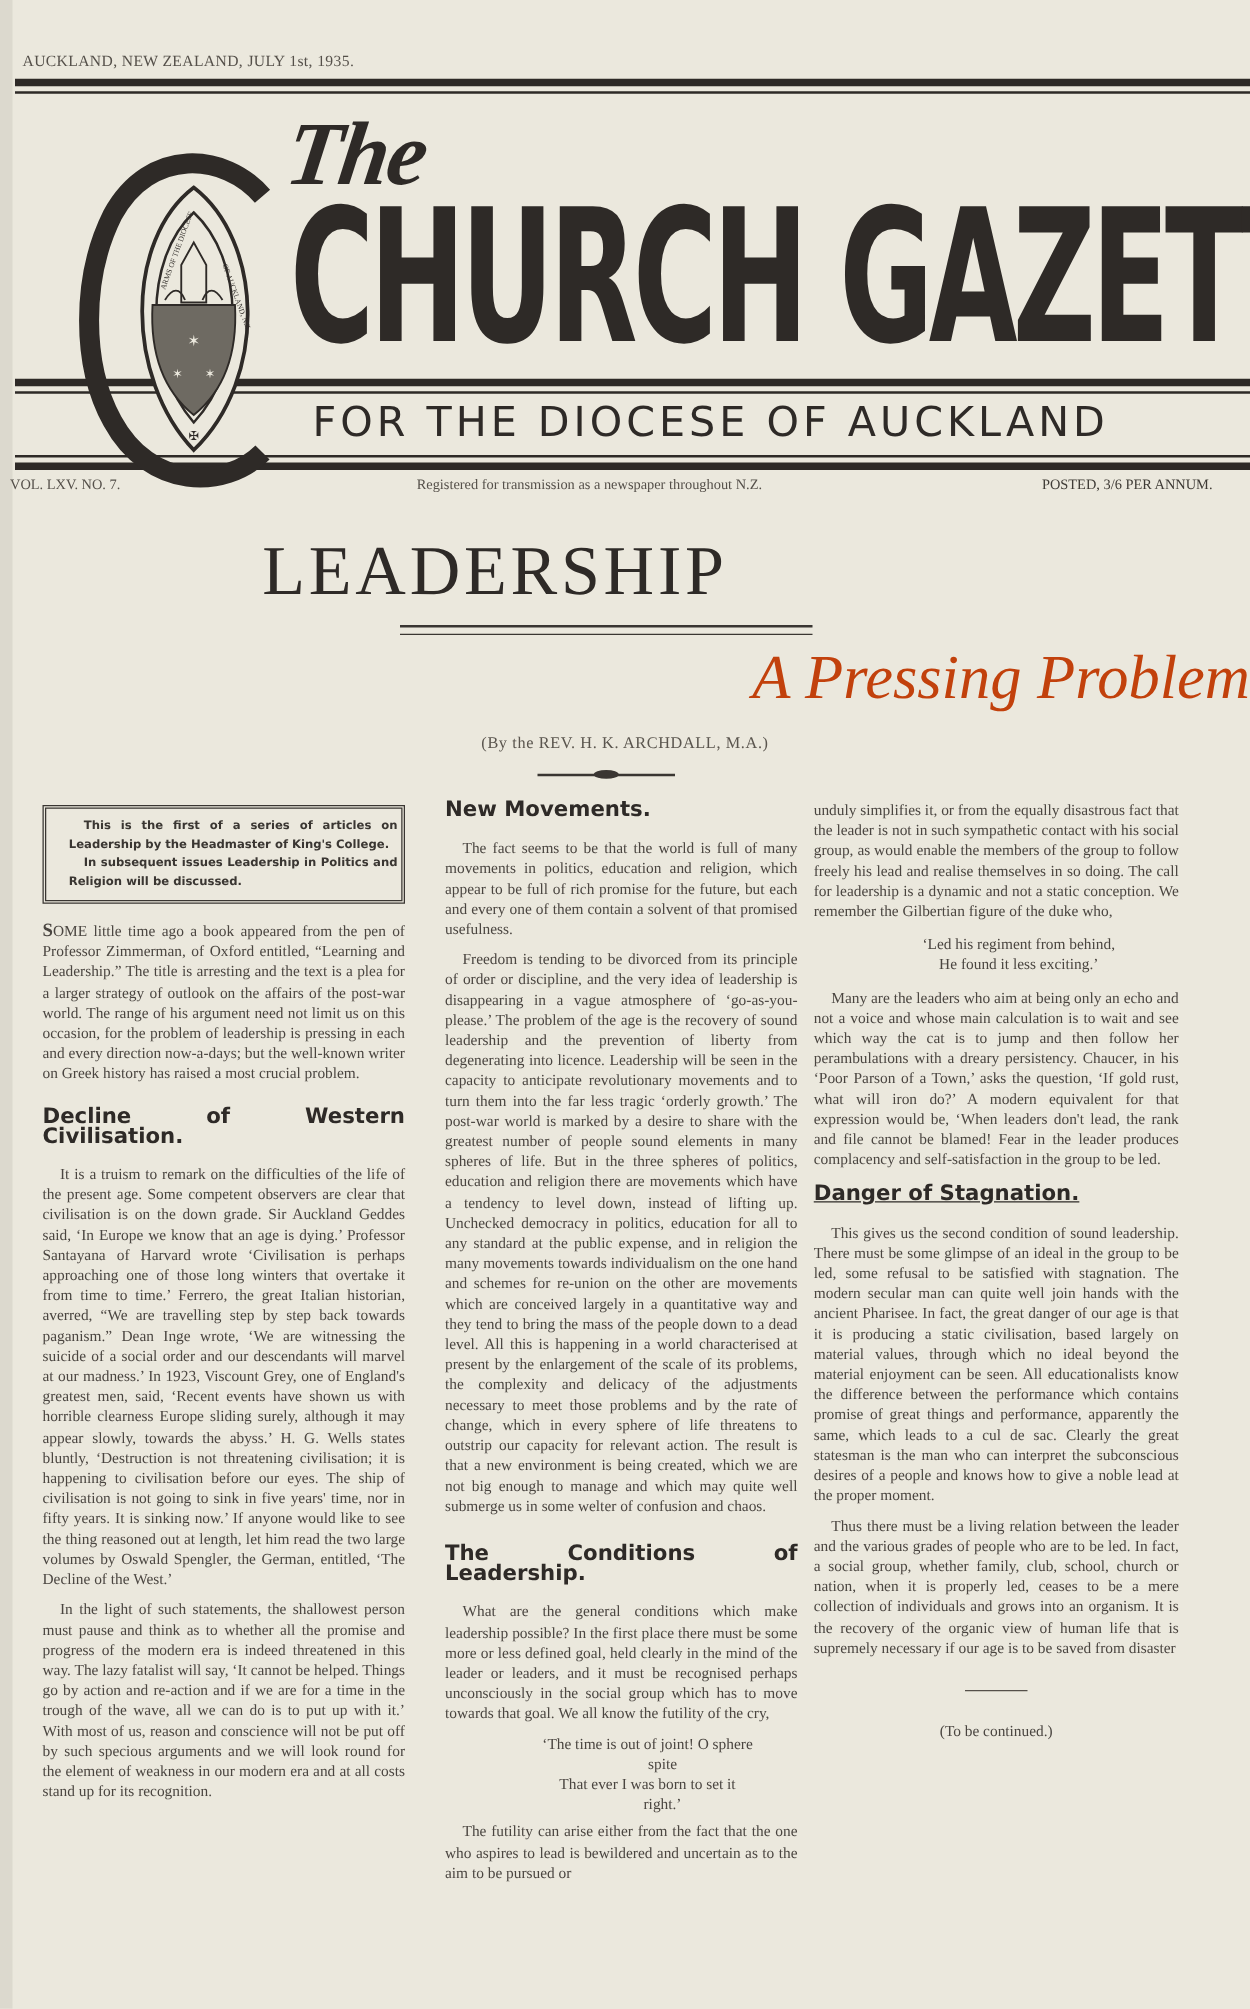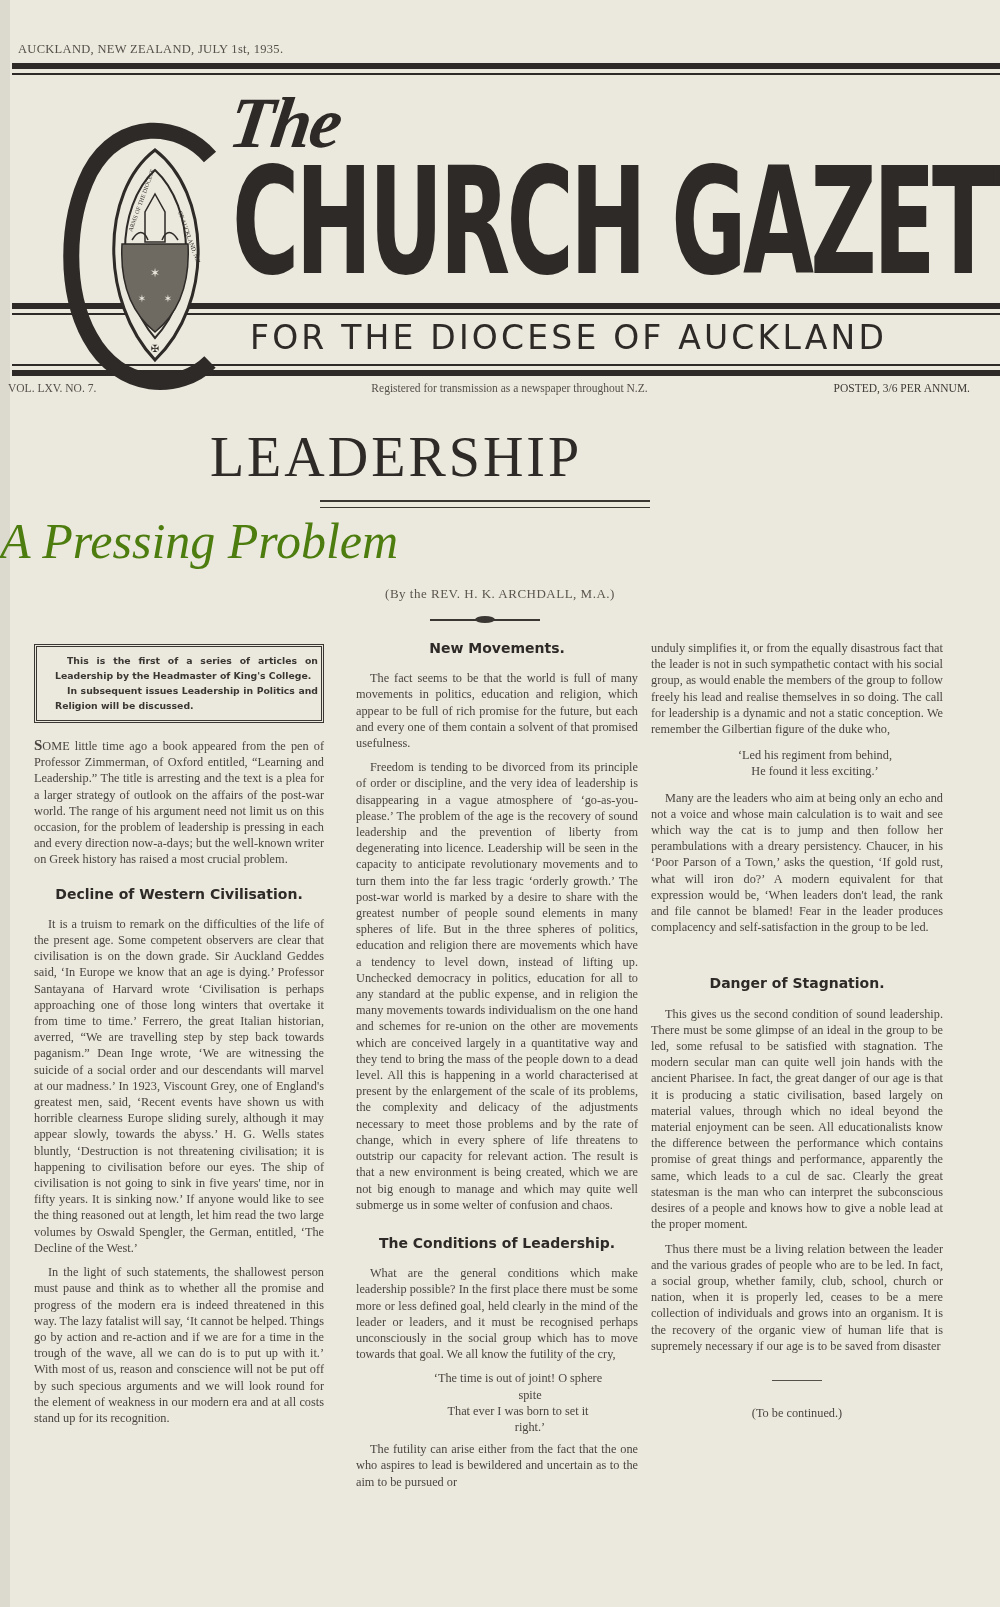--- a/index.html
+++ b/index.html
@@ -29,34 +29,34 @@
   .title-main {
     position:absolute; left:232px; top:140px; width:770px; height:165px;
     font-family:"DejaVu Sans", sans-serif; font-weight:bold; font-size:148px; line-height:165px;
     color:#2e2a27; letter-spacing:-6px; transform:scaleX(0.62); transform-origin:left top; white-space:nowrap;
   }
   .subtitle {
     position:absolute; left:250px; top:318px; font-family:"DejaVu Sans", sans-serif;
     font-size:33px; letter-spacing:3.2px; color:#2e2a27; white-space:nowrap;
   }
   .vol { position:absolute; left:8px; top:382px; font-size:11.5px; color:#55504a; }
-  .registered { position:absolute; left:0; width:964px; text-align:center; top:382px; font-size:11.5px; color:#55504a; padding-left:55px; box-sizing:border-box;}
+  .registered { position:absolute; left:0; width:888px; text-align:center; top:382px; font-size:11.5px; color:#55504a; padding-left:55px; box-sizing:border-box;}
   .posted { position:absolute; right:30px; top:382px; font-size:11.5px; color:#3e3a35; }
 
   .headline {
     position:absolute; left:0; width:792px; top:425px; text-align:center;
     font-size:56px; letter-spacing:3px; color:#2e2a27; font-family:"Liberation Serif", serif;
   }
   .ornament-rule {
     position:absolute; left:320px; width:330px; top:500px; height:5px;
     border-top:2px solid #3a3632; border-bottom:1px solid #3a3632;
   }
   .subhead {
-    position:absolute; left:0; width:1000px; top:512px; text-align:left; font-style:italic;
-    font-size:50px; color:#4d7c0f; font-family:"Liberation Serif", serif;
+    position:absolute; left:0; width:1000px; top:512px; text-align:right; font-style:italic;
+    font-size:50px; color:#c2410c; font-family:"Liberation Serif", serif;
   }
   .byline {
     position:absolute; left:0; width:1000px; top:586px; text-align:center;
     font-size:13px; letter-spacing:0.5px; color:#5a554e;
   }
   .dingbat { position:absolute; left:430px; width:110px; top:619px; height:2px; background:#3a3632; }
   .dingbat:after { content:""; position:absolute; left:45px; top:-3px; width:20px; height:7px; border-radius:50%; background:#3a3632; }
 
   .col { position:absolute; top:640px; font-size:12.3px; line-height:16.2px; text-align:justify; color:#4a4540; }
   .col p { margin:0 0 8px 0; text-indent:14px; }
@@ -64,21 +64,21 @@
   .c2 { left:356px; width:282px; }
   .c3 { left:651px; width:292px; }
 
   .notebox {
     border:3px double #3a3632; padding:6px 3px 7px 18px; margin:4px 0 14px 0;
     font-family:"DejaVu Sans", sans-serif; font-weight:bold; font-size:9.3px; line-height:15px; color:#3a3632;
   }
   .notebox div { text-align:justify; }
   .notebox .ind { text-indent:12px; }
   .sechead {
-    font-family:"DejaVu Sans", sans-serif; font-weight:bold; font-size:14px; text-align:center;
+    font-family:"DejaVu Sans", sans-serif; font-weight:bold; font-size:17px; 
     color:#2e2a27; margin:18px 0 14px 0;
   }
   .c2 .sechead:first-child { margin-top:0; }
   .dropcap { font-weight:bold; font-size:15px; }
   .verse { padding-left:42px; text-align:center; text-indent:0; margin:4px 0 6px 0; }
   .verse div { padding-left:0; }
   .verse .cont { padding-left:24px; }
   .cont-rule { width:50px; height:1px; background:#55504a; margin:26px auto 24px auto; }
   .continued { text-align:center; }
   p.noind { text-indent:0; }
@@ -152,18 +152,18 @@
   <p>The futility can arise either from the fact that the one who aspires to lead is bewildered and uncertain as to the aim to be pursued or</p>
 </div>
 
 <div class="col c3">
   <p class="noind">unduly simplifies it, or from the equally disastrous fact that the leader is not in such sympathetic contact with his social group, as would enable the members of the group to follow freely his lead and realise themselves in so doing. The call for leadership is a dynamic and not a static conception. We remember the Gilbertian figure of the duke who,</p>
   <div class="verse" style="padding-left:36px;margin:10px 0 10px 0;">
     <div>‘Led his regiment from behind,</div>
     <div>He found it less exciting.’</div>
   </div>
   <p>Many are the leaders who aim at being only an echo and not a voice and whose main calculation is to wait and see which way the cat is to jump and then follow her perambulations with a dreary persistency. Chaucer, in his ‘Poor Parson of a Town,’ asks the question, ‘If gold rust, what will iron do?’ A modern equivalent for that expression would be, ‘When leaders don't lead, the rank and file cannot be blamed! Fear in the leader produces complacency and self-satisfaction in the group to be led.</p>
-  <div class="sechead" style="margin-top:40px;">Danger of Stagnation.</div>
+  <div class="sechead" style="margin-top:12px;text-decoration:underline;">Danger of Stagnation.</div>
   <p>This gives us the second condition of sound leadership. There must be some glimpse of an ideal in the group to be led, some refusal to be satisfied with stagnation. The modern secular man can quite well join hands with the ancient Pharisee. In fact, the great danger of our age is that it is producing a static civilisation, based largely on material values, through which no ideal beyond the material enjoyment can be seen. All educationalists know the difference between the performance which contains promise of great things and performance, apparently the same, which leads to a cul de sac. Clearly the great statesman is the man who can interpret the subconscious desires of a people and knows how to give a noble lead at the proper moment.</p>
   <p>Thus there must be a living relation between the leader and the various grades of people who are to be led. In fact, a social group, whether family, club, school, church or nation, when it is properly led, ceases to be a mere collection of individuals and grows into an organism. It is the recovery of the organic view of human life that is supremely necessary if our age is to be saved from disaster</p>
   <div class="cont-rule"></div>
   <div class="continued">(To be continued.)</div>
 </div>
 
 </body></html>

